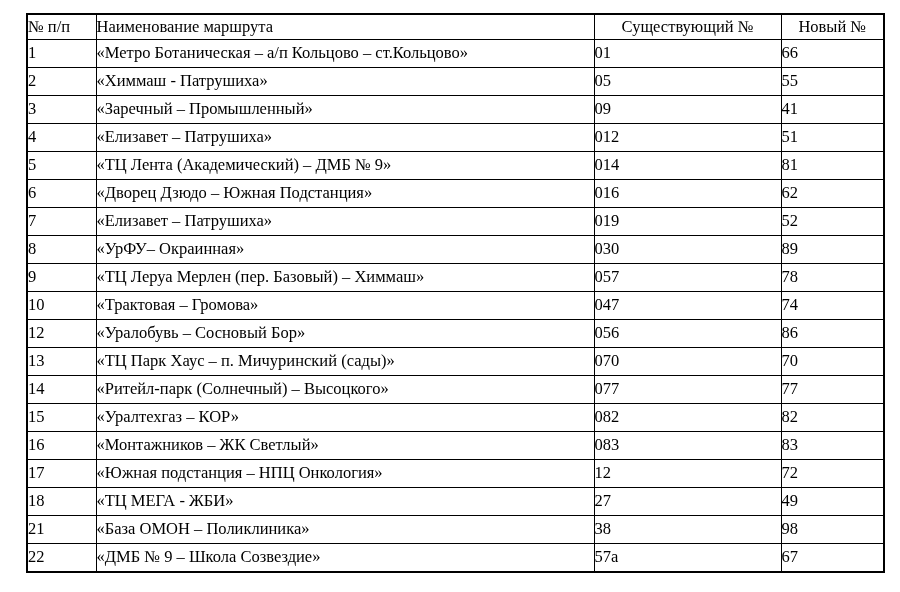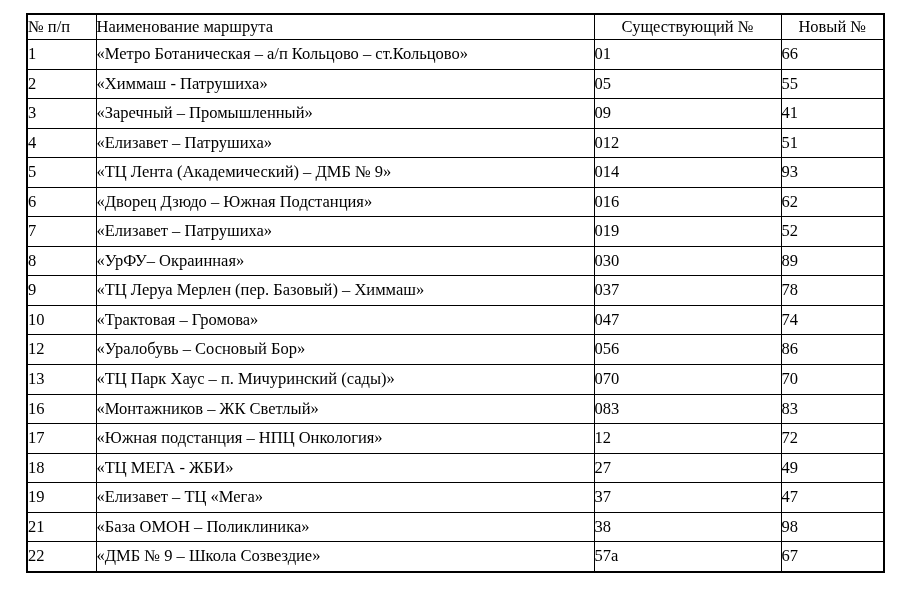--- a/index.html
+++ b/index.html
@@ -97,21 +97,21 @@
         <tr>
           <td class="cell-left">4</td>
           <td class="cell-name">«Елизавет – Патрушиха»</td>
           <td class="cell-center">012</td>
           <td class="cell-center">51</td>
         </tr>
         <tr>
           <td class="cell-left">5</td>
           <td class="cell-name">«ТЦ Лента (Академический) – ДМБ № 9»</td>
           <td class="cell-center">014</td>
-          <td class="cell-center">93</td>
+          <td class="cell-center">81</td>
         </tr>
         <tr>
           <td class="cell-left">6</td>
           <td class="cell-name">«Дворец Дзюдо – Южная Подстанция»</td>
           <td class="cell-center">016</td>
           <td class="cell-center">62</td>
         </tr>
         <tr>
           <td class="cell-left">7</td>
           <td class="cell-name">«Елизавет – Патрушиха»</td>
@@ -120,21 +120,21 @@
         </tr>
         <tr>
           <td class="cell-left">8</td>
           <td class="cell-name">«УрФУ– Окраинная»</td>
           <td class="cell-center">030</td>
           <td class="cell-center">89</td>
         </tr>
         <tr>
           <td class="cell-left">9</td>
           <td class="cell-name">«ТЦ Леруа Мерлен (пер. Базовый) – Химмаш»</td>
-          <td class="cell-center">037</td>
+          <td class="cell-center">057</td>
           <td class="cell-center">78</td>
         </tr>
         <tr>
           <td class="cell-left">10</td>
           <td class="cell-name">«Трактовая – Громова»</td>
           <td class="cell-center">047</td>
           <td class="cell-center">74</td>
         </tr>
         <tr>
           <td class="cell-left">12</td>
@@ -142,44 +142,50 @@
           <td class="cell-center">056</td>
           <td class="cell-center">86</td>
         </tr>
         <tr>
           <td class="cell-left">13</td>
           <td class="cell-name">«ТЦ Парк Хаус – п. Мичуринский (сады)»</td>
           <td class="cell-center">070</td>
           <td class="cell-center">70</td>
         </tr>
         <tr>
+          <td class="cell-left">14</td>
+          <td class="cell-name">«Ритейл-парк (Солнечный) – Высоцкого»</td>
+          <td class="cell-center">077</td>
+          <td class="cell-center">77</td>
+        </tr>
+        <tr>
+          <td class="cell-left">15</td>
+          <td class="cell-name">«Уралтехгаз – КОР»</td>
+          <td class="cell-center">082</td>
+          <td class="cell-center">82</td>
+        </tr>
+        <tr>
           <td class="cell-left">16</td>
           <td class="cell-name">«Монтажников – ЖК Светлый»</td>
           <td class="cell-center">083</td>
           <td class="cell-center">83</td>
         </tr>
         <tr>
           <td class="cell-left">17</td>
           <td class="cell-name">«Южная подстанция – НПЦ Онкология»</td>
           <td class="cell-center">12</td>
           <td class="cell-center">72</td>
         </tr>
         <tr>
           <td class="cell-left">18</td>
           <td class="cell-name">«ТЦ МЕГА - ЖБИ»</td>
           <td class="cell-center">27</td>
           <td class="cell-center">49</td>
         </tr>
         <tr>
-          <td class="cell-left">19</td>
-          <td class="cell-name">«Елизавет – ТЦ «Мега»</td>
-          <td class="cell-center">37</td>
-          <td class="cell-center">47</td>
-        </tr>
-        <tr>
           <td class="cell-left">21</td>
           <td class="cell-name">«База ОМОН – Поликлиника»</td>
           <td class="cell-center">38</td>
           <td class="cell-center">98</td>
         </tr>
         <tr>
           <td class="cell-left">22</td>
           <td class="cell-name">«ДМБ № 9 – Школа Созвездие»</td>
           <td class="cell-center">57а</td>
           <td class="cell-center">67</td>

